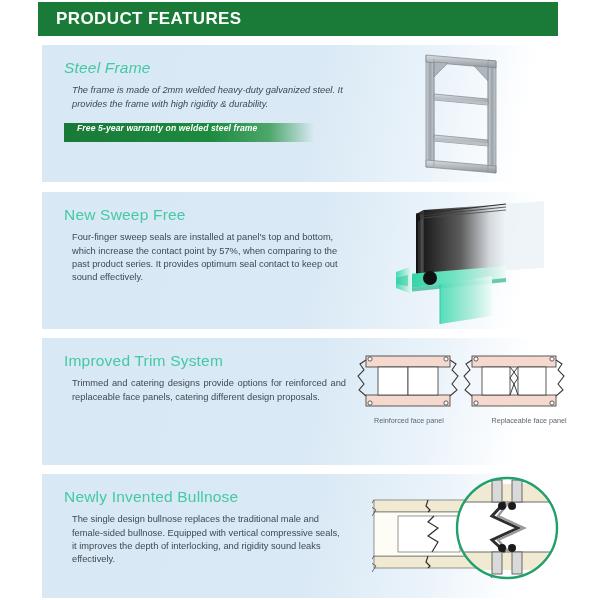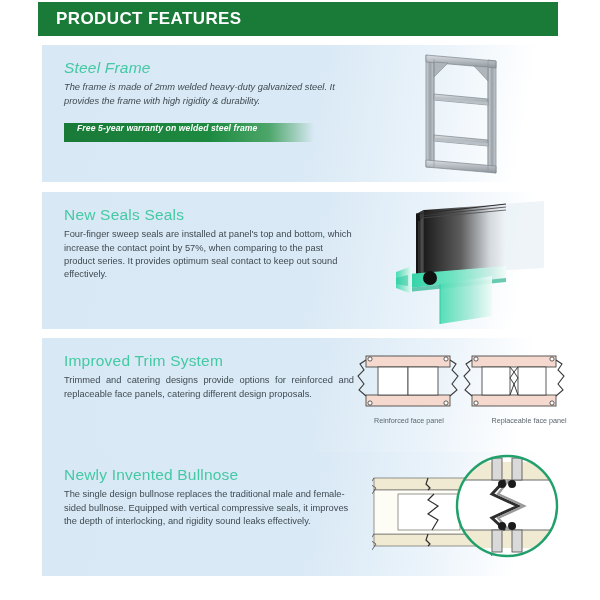--- a/index.html
+++ b/index.html
@@ -25,21 +25,21 @@
   .panel{
     position:absolute;left:42px;width:516px;
     background:linear-gradient(100deg,#d8e8f4 0%,#d9e9f5 52%,#eaf3fa 74%,#ffffff 92%);
   }
   .panel-text{position:absolute;left:22px;top:14px;width:290px;}
   .feat-title{
     color:#44c9a4;font-size:15.5px;font-weight:normal;margin:0 0 5px 0;
     letter-spacing:0.2px;line-height:1.1;
   }
   .feat-desc{
-    color:#3f4a52;font-size:9.3px;line-height:1.45;margin:0;
+    color:#3f4a52;font-size:9.3px;line-height:1.45;margin:8px;
   }
   .feat-desc.justify{text-align:justify;}
 
   
   .ribbon{
     position:absolute;left:22px;top:78px;width:250px;height:19px;
     background:linear-gradient(90deg,#197a38 0%,#1d8a40 58%,#4da66a 82%,rgba(216,232,244,0) 100%);
     display:flex;align-items:flex-start;
   }
   .ribbon-label{color:#fff;font-size:8.6px;font-weight:bold;padding-left:13px;letter-spacing:0.1px;}
@@ -47,21 +47,21 @@
   
   .art{position:absolute;}
   .cap{
     position:absolute;color:#5b666e;font-size:7.2px;text-align:center;width:110px;
   }
 
   
   #sec1{top:45px;height:137px;font-style:italic;}
   #sec2{top:192px;height:137px;}
   #sec3{top:338px;height:127px;}
-  #sec4{top:452px;height:124px;}
+  #sec4{top:474px;height:124px;}
 </style>
 </head>
 <body>
 
 <div class="page">
 
   <div class="header-bar">
     <span class="header-title">PRODUCT FEATURES</span>
   </div>
 
@@ -106,21 +106,21 @@
       <polygon points="34,88 88,93 88,99 34,94" fill="url(#steelB)" stroke="#7d868d" stroke-width="0.7"></polygon>
       <polygon points="34,91 88,96 88,99 34,94" fill="#b9c0c6" stroke="none"></polygon>
 
       <line x1="34" y1="12" x2="34" y2="120" stroke="#8b9399" stroke-width="0.6"></line>
       <line x1="88" y1="13" x2="88" y2="124" stroke="#8b9399" stroke-width="0.6"></line>
     </svg>
   </div>
 
   <div class="panel" id="sec2">
     <div class="panel-text">
-      <p class="feat-title">New Seals Seals</p>
+      <p class="feat-title">New Sweep Free</p>
       <p class="feat-desc">Four-finger sweep seals are installed at panel's top and bottom, which increase the contact point by 57%, when comparing to the past product series. It provides optimum seal contact to keep out sound effectively.</p>
     </div>
 
     <svg class="art" style="left:352px;top:4px;" width="200" height="128" viewBox="0 0 200 128">
       <defs>
         <linearGradient id="panelDark" x1="0" y1="0" x2="1" y2="0">
           <stop offset="0" stop-color="#1c1c1c"></stop>
             <stop offset="0.45" stop-color="#5d5d5d"></stop>
           <stop offset="0.8" stop-color="#d3d8dd"></stop>
             <stop offset="1" stop-color="#eef4f8"></stop>

